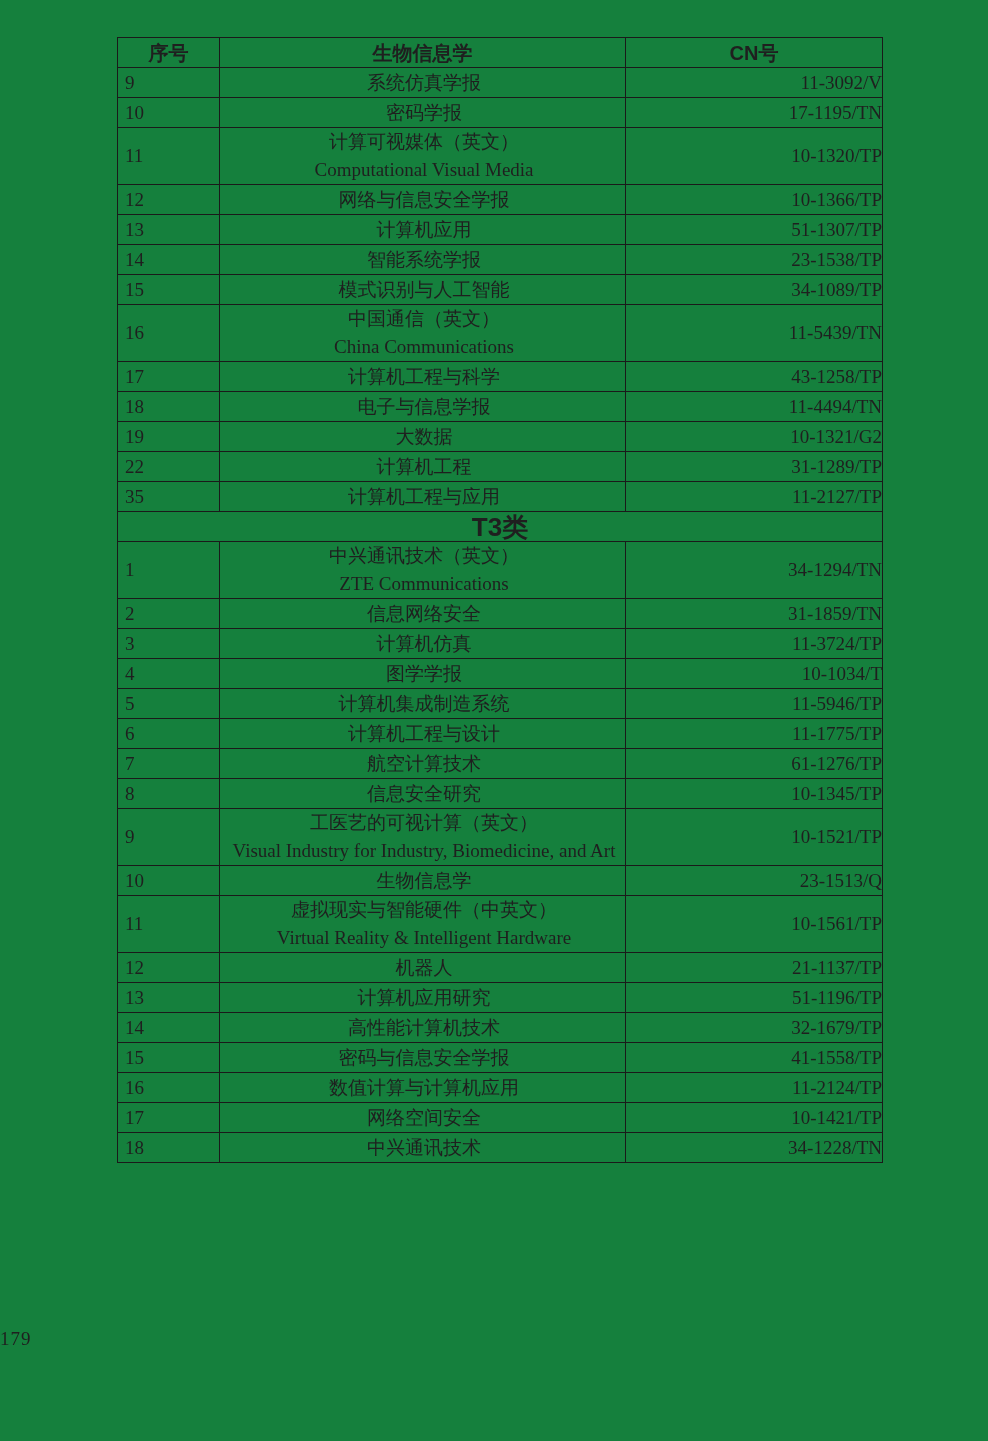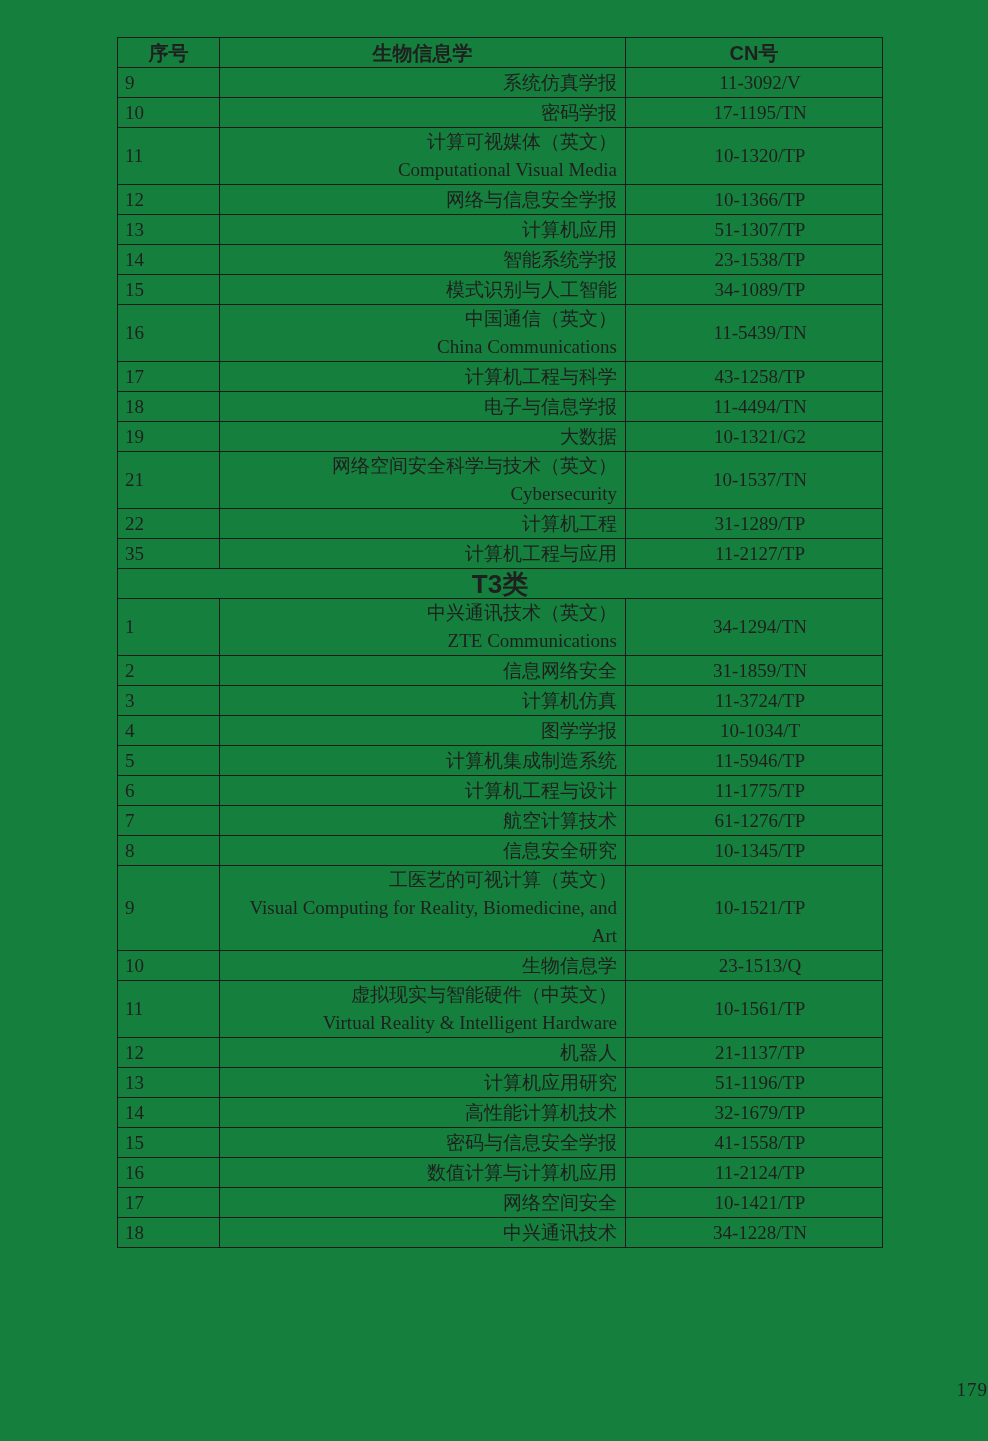--- a/index.html
+++ b/index.html
@@ -44,41 +44,41 @@
     height: 29px;
     padding: 0;
   }
   td.no-cell {
     padding-left: 7px;
     text-align: left;
   }
   td.name-cell {
     padding-left: 11px;
     padding-right: 8px;
-    text-align: right;
+    text-align: center;
   }
   td.cn-cell {
     padding-left: 12px;
-    text-align: center;
+    text-align: right;
   }
   td.section-cell {
     font-family: "Liberation Sans", "DejaVu Sans", sans-serif;
     font-weight: bold;
     font-size: 26px;
     text-align: center;
   }
   .name-line {
     line-height: 28px;
   }
   .page-number {
     position: absolute;
     left: 0;
-    top: 1379px;
+    top: 1328px;
     width: 988px;
-    text-align: right;
+    text-align: left;
     font-size: 19px;
     letter-spacing: 1px;
   }
 </style>
 </head>
 <body>
 
 <div class="page">
   <table class="journal-table">
     <colgroup>
@@ -167,28 +167,20 @@
           <td class="cn-cell">11-4494/TN</td>
         </tr>
         <tr>
           <td class="no-cell">19</td>
           <td class="name-cell">
             <div class="name-line">大数据</div>
           </td>
           <td class="cn-cell">10-1321/G2</td>
         </tr>
         <tr>
-          <td class="no-cell">21</td>
-          <td class="name-cell">
-            <div class="name-line">网络空间安全科学与技术（英文）</div>
-            <div class="name-line">Cybersecurity</div>
-          </td>
-          <td class="cn-cell">10-1537/TN</td>
-        </tr>
-        <tr>
           <td class="no-cell">22</td>
           <td class="name-cell">
             <div class="name-line">计算机工程</div>
           </td>
           <td class="cn-cell">31-1289/TP</td>
         </tr>
         <tr>
           <td class="no-cell">35</td>
           <td class="name-cell">
             <div class="name-line">计算机工程与应用</div>
@@ -252,21 +244,21 @@
           <td class="no-cell">8</td>
           <td class="name-cell">
             <div class="name-line">信息安全研究</div>
           </td>
           <td class="cn-cell">10-1345/TP</td>
         </tr>
         <tr>
           <td class="no-cell">9</td>
           <td class="name-cell">
             <div class="name-line">工医艺的可视计算（英文）</div>
-            <div class="name-line">Visual Computing for Reality, Biomedicine, and Art</div>
+            <div class="name-line">Visual Industry for Industry, Biomedicine, and Art</div>
           </td>
           <td class="cn-cell">10-1521/TP</td>
         </tr>
         <tr>
           <td class="no-cell">10</td>
           <td class="name-cell">
             <div class="name-line">生物信息学</div>
           </td>
           <td class="cn-cell">23-1513/Q</td>
         </tr>

